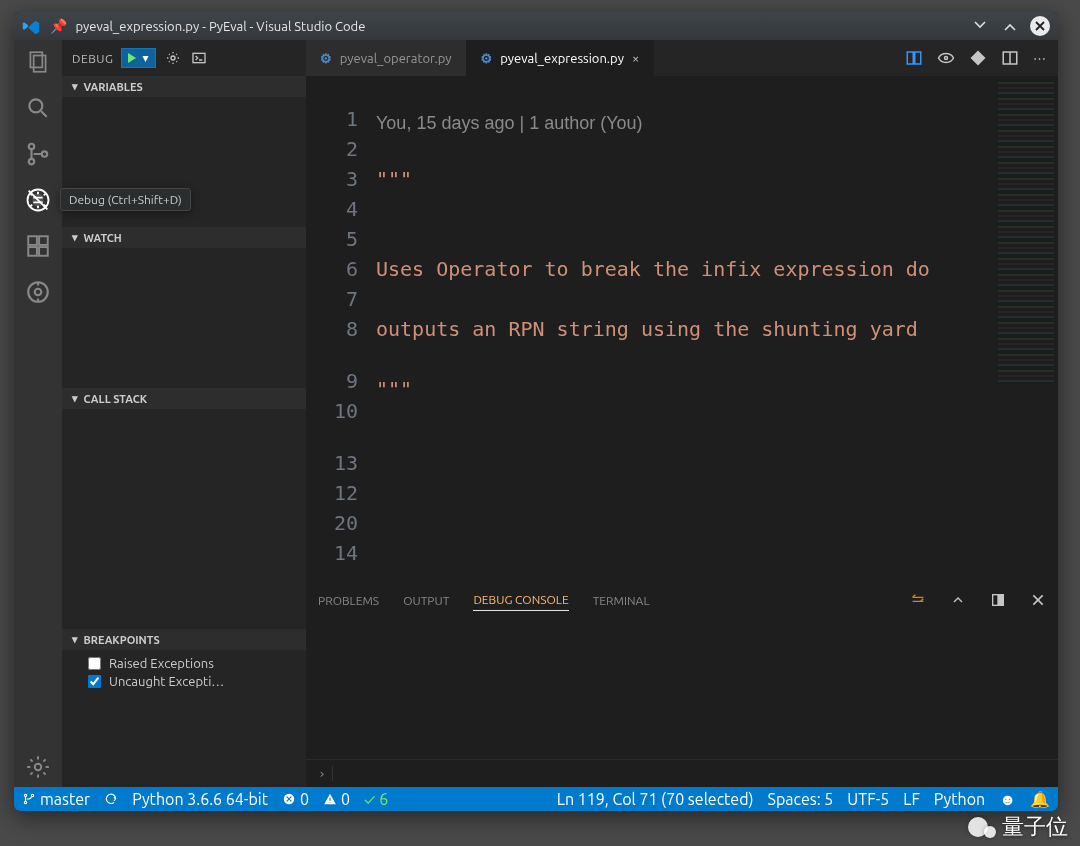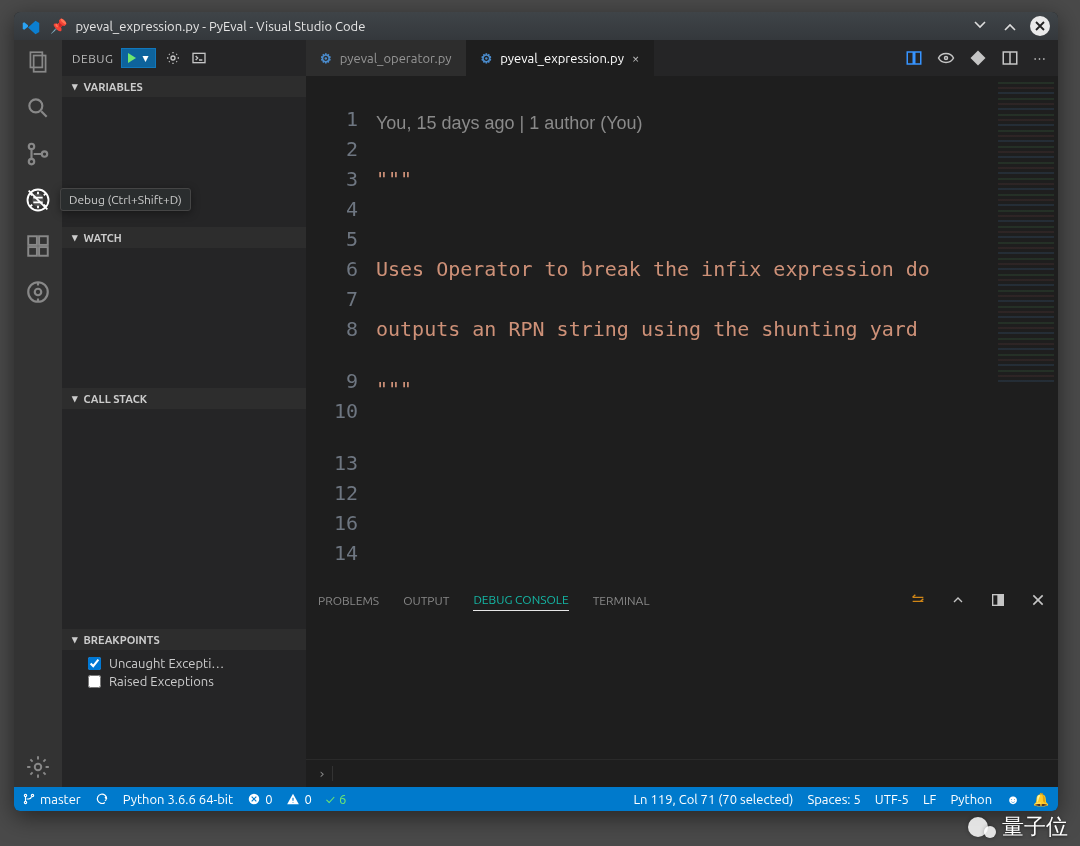--- a/index.html
+++ b/index.html
@@ -64,30 +64,30 @@
 .codelens { color: #8a8a8a; font-size: 18px; font-family: "Segoe UI",sans-serif; line-height: 22px; }
 .s-str { color: #ce9178; }
 .s-link { color: #ce9178; text-decoration: underline; }
 .minimap { width: 64px; background: #1e1e1e; }
 .minimap-inner { margin: 6px 4px; height: 300px; background: repeating-linear-gradient(#2a3f2d 0 2px, transparent 2px 5px, #3a2a2a 5px 7px, transparent 7px 10px, #2a3a4a 10px 12px, transparent 12px 16px); opacity:.55; }
 
 
 .panel { height: 205px; border-top: 1px solid #1e1e1e; background: #1e1e1e; display:flex; flex-direction:column; }
 .panel-tabs { height: 34px; display:flex; align-items:center; padding: 0 12px; gap: 24px; color: #888; font-size: 12px; }
 .panel-tabs .pt { cursor:pointer; padding: 4px 0; }
-.panel-tabs .pt.active { color: #14b8a6; border-bottom: 1px solid #e7e7e7; }
+.panel-tabs .pt.active { color: #fdba74; border-bottom: 1px solid #e7e7e7; }
 .panel-tabs .pt-spacer { flex:1; }
 .panel-tabs .pt-icon { color: #c5c5c5; cursor:pointer; }
 .panel-tabs .pt-icon.orange { color:#d18616; }
 .panel-input { display:flex; align-items:center; border-top:1px solid #2a2a2a; height: 28px; padding: 0 6px; color:#888; }
 .panel-input .prompt { color: #888; font-family: monospace; padding: 0 6px; border-right:1px solid #333; margin-right:6px; }
 .panel-input input { flex:1; background:transparent; border:none; color:#ccc; outline:none; font-family:monospace; }
 
 
-.statusbar { height: 24px; background: #007acc; color: #fff; display: flex; align-items:center; font-size: 13px; padding: 0 8px; gap: 14px; }
+.statusbar { height: 24px; background: #007acc; color: #fff; display: flex; align-items:center; font-size: 16px; padding: 0 8px; gap: 14px; }
 .statusbar .sb-item { display:flex; align-items:center; gap:4px; cursor:pointer; }
 .statusbar .sb-spacer { flex:1; }
 .statusbar .sb-green { color: #6fe86f; }
 .statusbar svg { width:14px; height:14px; }
 
 
 .watermark { position:absolute; right:12px; bottom:4px; color:#fff; font-size:22px; display:flex; align-items:center; gap:6px; text-shadow:0 1px 3px rgba(0,0,0,.6); font-family: "PingFang SC","Microsoft YaHei",sans-serif; }
 .watermark .bubble { width:20px;height:20px; border-radius:50%; background:rgba(255,255,255,.85); box-shadow:0 0 4px rgba(0,0,0,.3); position:relative; }
 .watermark .bubble.small { width:12px;height:12px; margin-left:-10px; margin-top:10px; }
 
@@ -225,26 +225,26 @@
         <span>CALL STACK</span>
       </div>
       <div class="section-body stack"></div>
 
       <div class="section-head">
         <span>▾</span>
         <span>BREAKPOINTS</span>
       </div>
       <div class="section-body bp">
         <div class="bp-item">
+          <input type="checkbox" style="">
+          <span>Raised Exceptions</span>
+        </div>
+        <div class="bp-item">
           <input type="checkbox" checked="" style="">
           <span>Uncaught Excepti…</span>
-        </div>
-        <div class="bp-item">
-          <input type="checkbox" style="">
-          <span>Raised Exceptions</span>
         </div>
       </div>
     </div>
 
     <div class="editor-group">
       <div class="tabbar">
         <div class="tab">
           <span class="py-icon">⚙</span>
           <span>pyeval_operator.py</span>
         </div>
@@ -292,21 +292,21 @@
 <div>5</div>
 <div>6</div>
 <div>7</div>
 <div>8</div>
 <div style="height:22px"></div>
 <div>9</div>
 <div>10</div>
 <div style="height:22px"></div>
 <div>13</div>
 <div>12</div>
-<div>16</div>
+<div>20</div>
 <div>14</div>
         </div>
         <div class="code">
 <div class="codelens">You, 15 days ago | 1 author (You)</div>
 <div><span class="s-str">"""</span></div>
 <div><span class="s-str"></span></div>
 <div><span class="s-str">Uses Operator to break the infix expression do</span></div>
 <div><span class="s-str">outputs an RPN string using the shunting yard </span></div>
 <div><span class="s-str">"""</span></div>
 <div><span></span></div>

